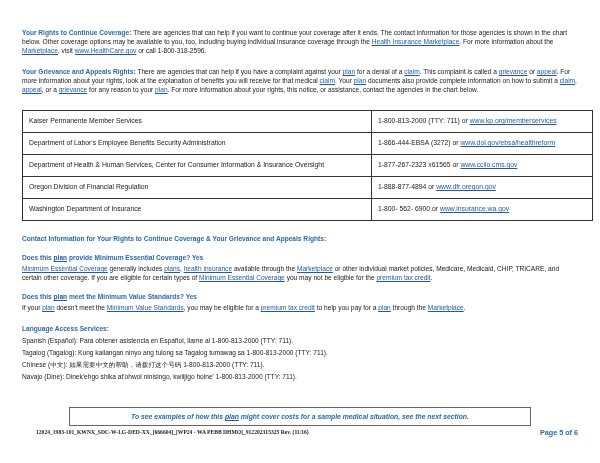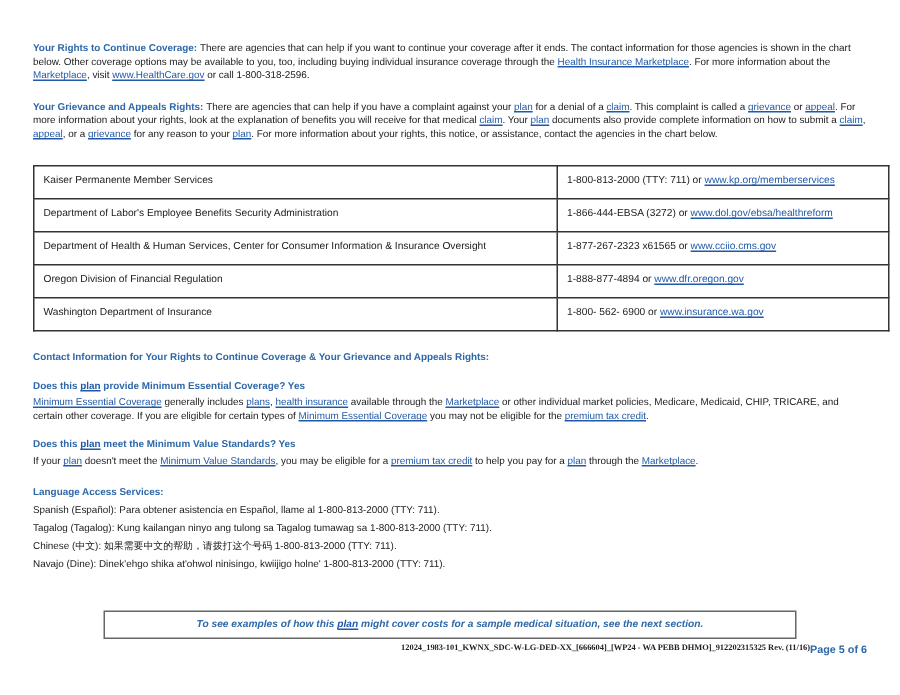--- a/index.html
+++ b/index.html
@@ -57,21 +57,21 @@
     font-style:italic;
     font-size:6.8px;
     line-height:9px;
   }
   .note-box .lnk{ font-weight:600; }
 
   .footer{
     position:absolute;
     left:22px;right:22px;bottom:26px;
     display:flex;
-    justify-content:flex-end;
+    justify-content:space-between;
     align-items:flex-end;
   }
   .doc-code{
     font-family:"Liberation Serif", serif;
     font-weight:bold;
     font-size:5.6px;
     color:#222;
     padding-left:14px;
   }
   .page-num{

